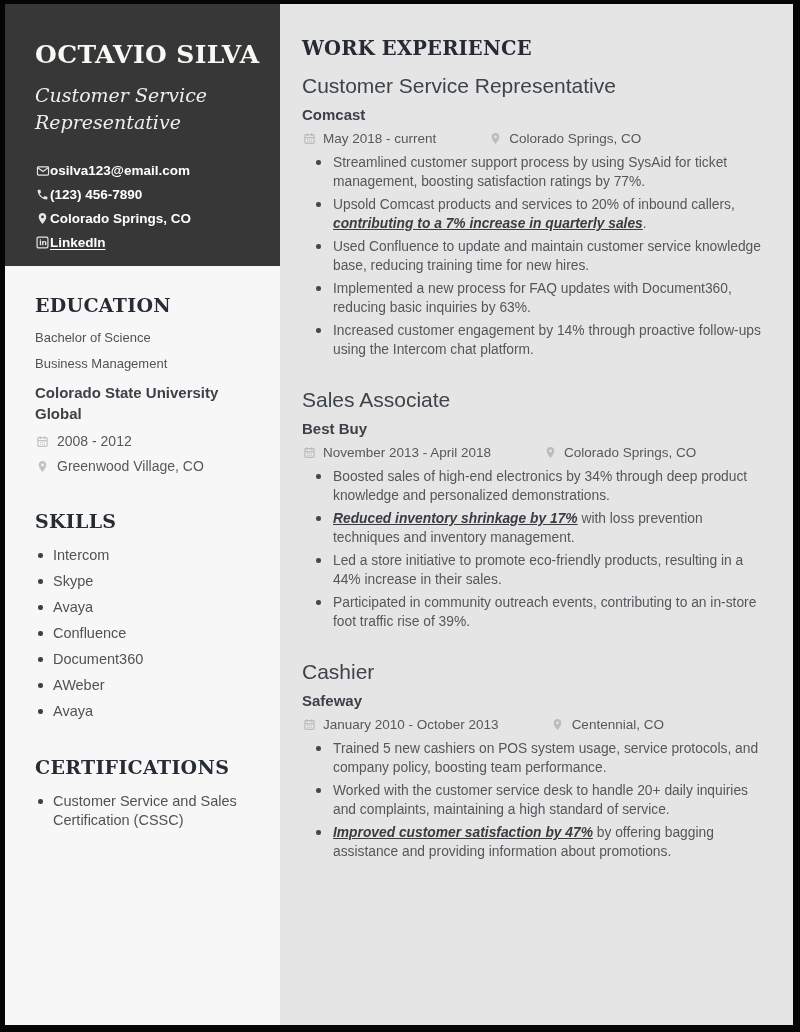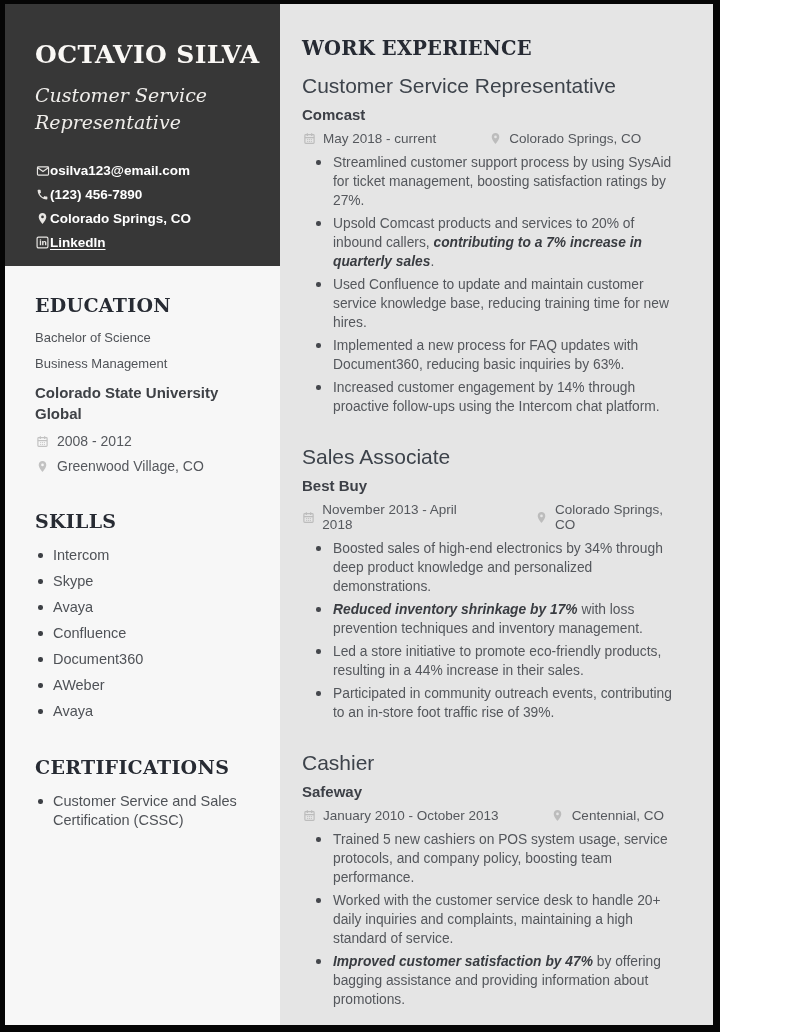--- a/index.html
+++ b/index.html
@@ -1,18 +1,18 @@
 <!DOCTYPE html>
 <html><head>
 <meta charset="utf-8">
 <style>
   html,body { margin:0; padding:0; background:#ffffff; }
   body { width:800px; height:1032px; font-family:"Liberation Sans", sans-serif; }
   .page {
-    box-sizing:border-box; width:720px; height:1032px; background:#ffffff;
+    box-sizing:border-box; width:800px; height:1032px; background:#ffffff;
     border:solid #050505; border-width:4px 7px 7px 5px;
     display:flex; overflow:hidden;
   }
   
   .sidebar { width:275px; min-width:275px; background:#f7f7f7; display:flex; flex-direction:column; }
   .side-dark { background:#373737; height:262px; box-sizing:border-box; padding:36px 24px 0 30px; color:#f4f2ef; }
   .name {
     font-family:"DejaVu Serif", serif; font-weight:700; font-size:25px;
     letter-spacing:0.4px; margin:0 0 13px; color:#faf8f5; white-space:nowrap;
   }
@@ -46,21 +46,21 @@
   .job + .job { margin-top:29px; }
   .job-title { font-size:21px; font-weight:400; color:#3d434b; margin:0 0 8px; }
   .job-company { font-size:15px; font-weight:700; color:#3d4047; margin:0 0 8px; }
   .job-meta { display:flex; align-items:flex-start; font-size:13.5px; color:#55585d; margin-bottom:7px; }
   .meta-item { display:flex; align-items:center; gap:7px; }
   .meta-item .m-icon { display:inline-flex; width:14px; justify-content:center; color:#bcbcbc; }
   .meta-loc { margin-left:52px; }
   .bullets { list-style:none; margin:0; padding:0; }
   .bullets li { position:relative; padding-left:31px; font-size:13.8px; line-height:19px; color:#54575c; margin-bottom:4px; max-width:452px; }
   .bullets li::before { content:""; position:absolute; left:14px; top:7px; width:4.5px; height:4.5px; border-radius:50%; background:#44474c; }
-  .em-seg { font-style:italic; font-weight:700; color:#393c41; }
+  .em-seg { font-style:italic; font-weight:700; color:#393c41;text-decoration:underline; }
   svg { display:block; }
 </style>
 </head>
 <body>
 
 <div class="page">
 
   <div class="sidebar">
 
     <div class="side-dark">
@@ -175,21 +175,21 @@
       <span class="meta-item meta-loc">
         <span class="m-icon">
           <svg width="13" height="13" viewBox="0 0 24 24">
                   <path fill="currentColor" d="M12 2C8.1 2 5 5.1 5 9c0 5.2 7 13 7 13s7-7.8 7-13c0-3.9-3.1-7-7-7zm0 9.5A2.5 2.5 0 1 1 12 6.5a2.5 2.5 0 0 1 0 5z"></path>
                 </svg>
         </span>
         <span class="js-location">Colorado Springs, CO</span>
       </span>
     </div>
     <ul class="bullets">
-            <li><span>Streamlined customer support process by using SysAid for ticket management, boosting satisfaction ratings by 27%.</span></li>
+            <li><span>Streamlined customer support process by using SysAid for ticket management, boosting satisfaction ratings by 77%.</span></li>
             <li><span>Upsold Comcast products and services to 20% of inbound callers, </span><span class="em-seg">contributing to a 7% increase in quarterly sales</span><span>.</span></li>
             <li><span>Used Confluence to update and maintain customer service knowledge base, reducing training time for new hires.</span></li>
             <li><span>Implemented a new process for FAQ updates with Document360, reducing basic inquiries by 63%.</span></li>
             <li><span>Increased customer engagement by 14% through proactive follow-ups using the Intercom chat platform.</span></li>
           </ul>
   </div>
 
   <div class="job">
     <h3 class="job-title">Sales Associate</h3>
     <div class="job-company">Best Buy</div>

